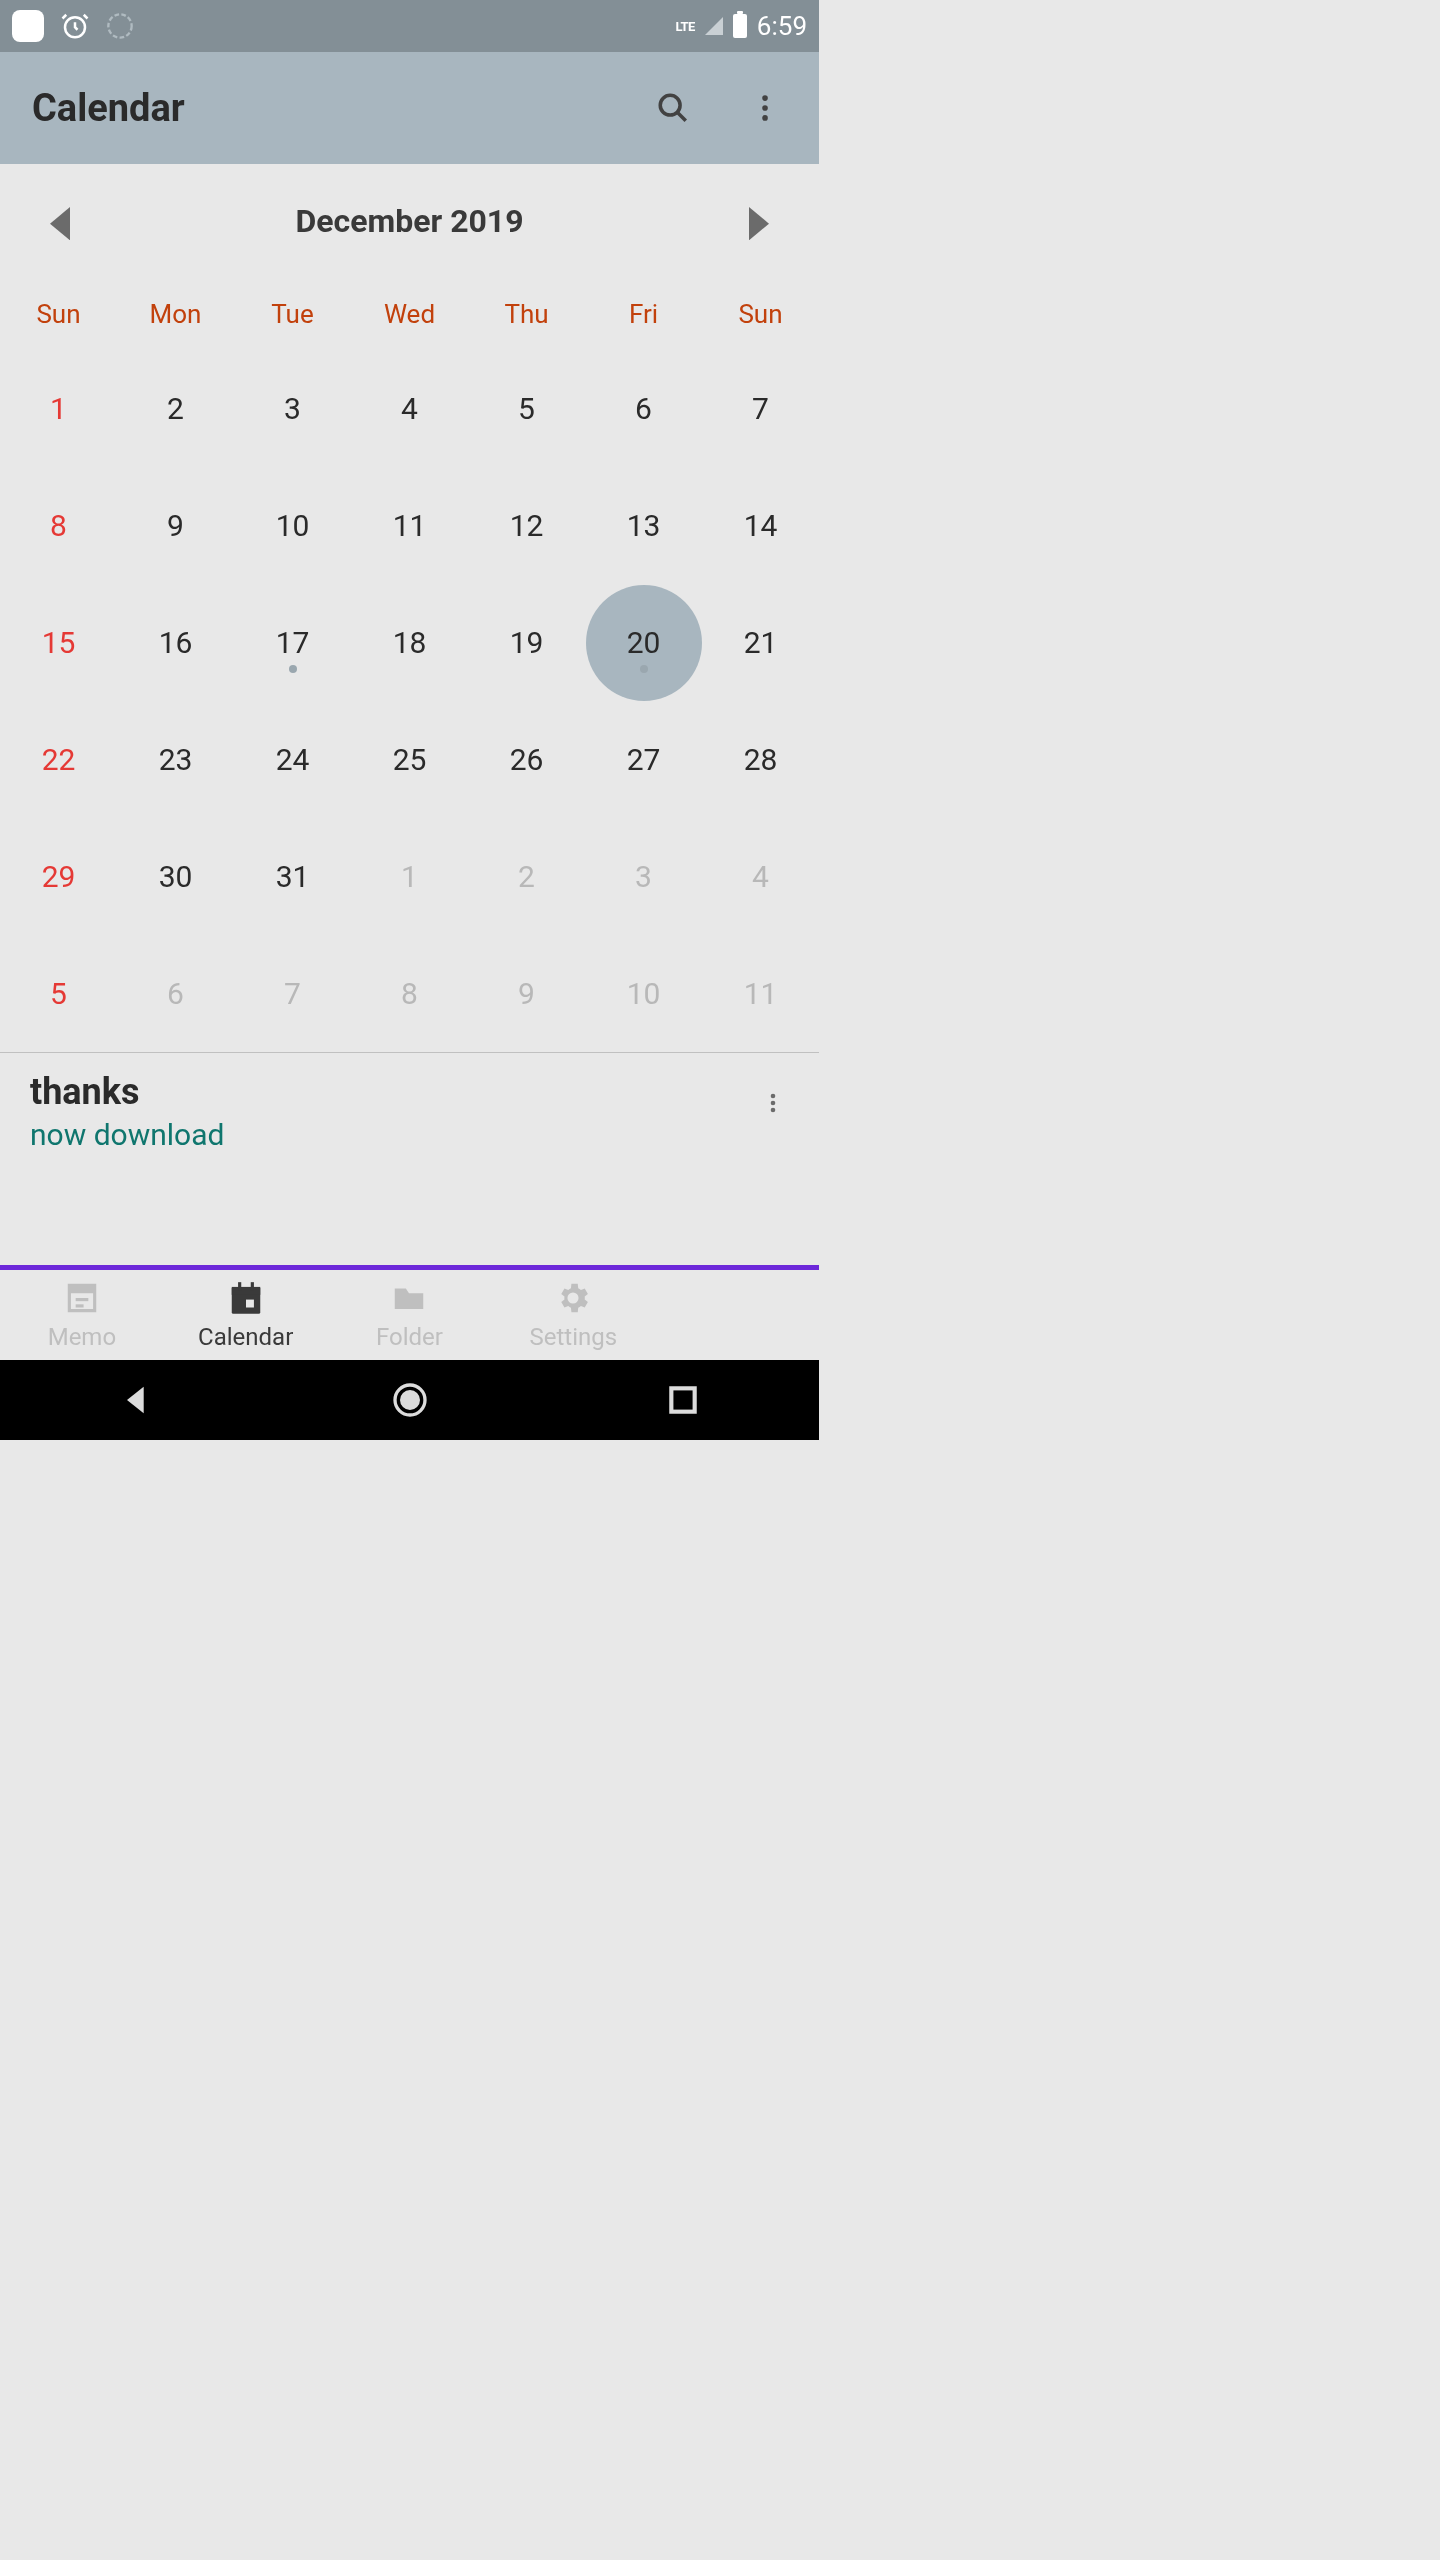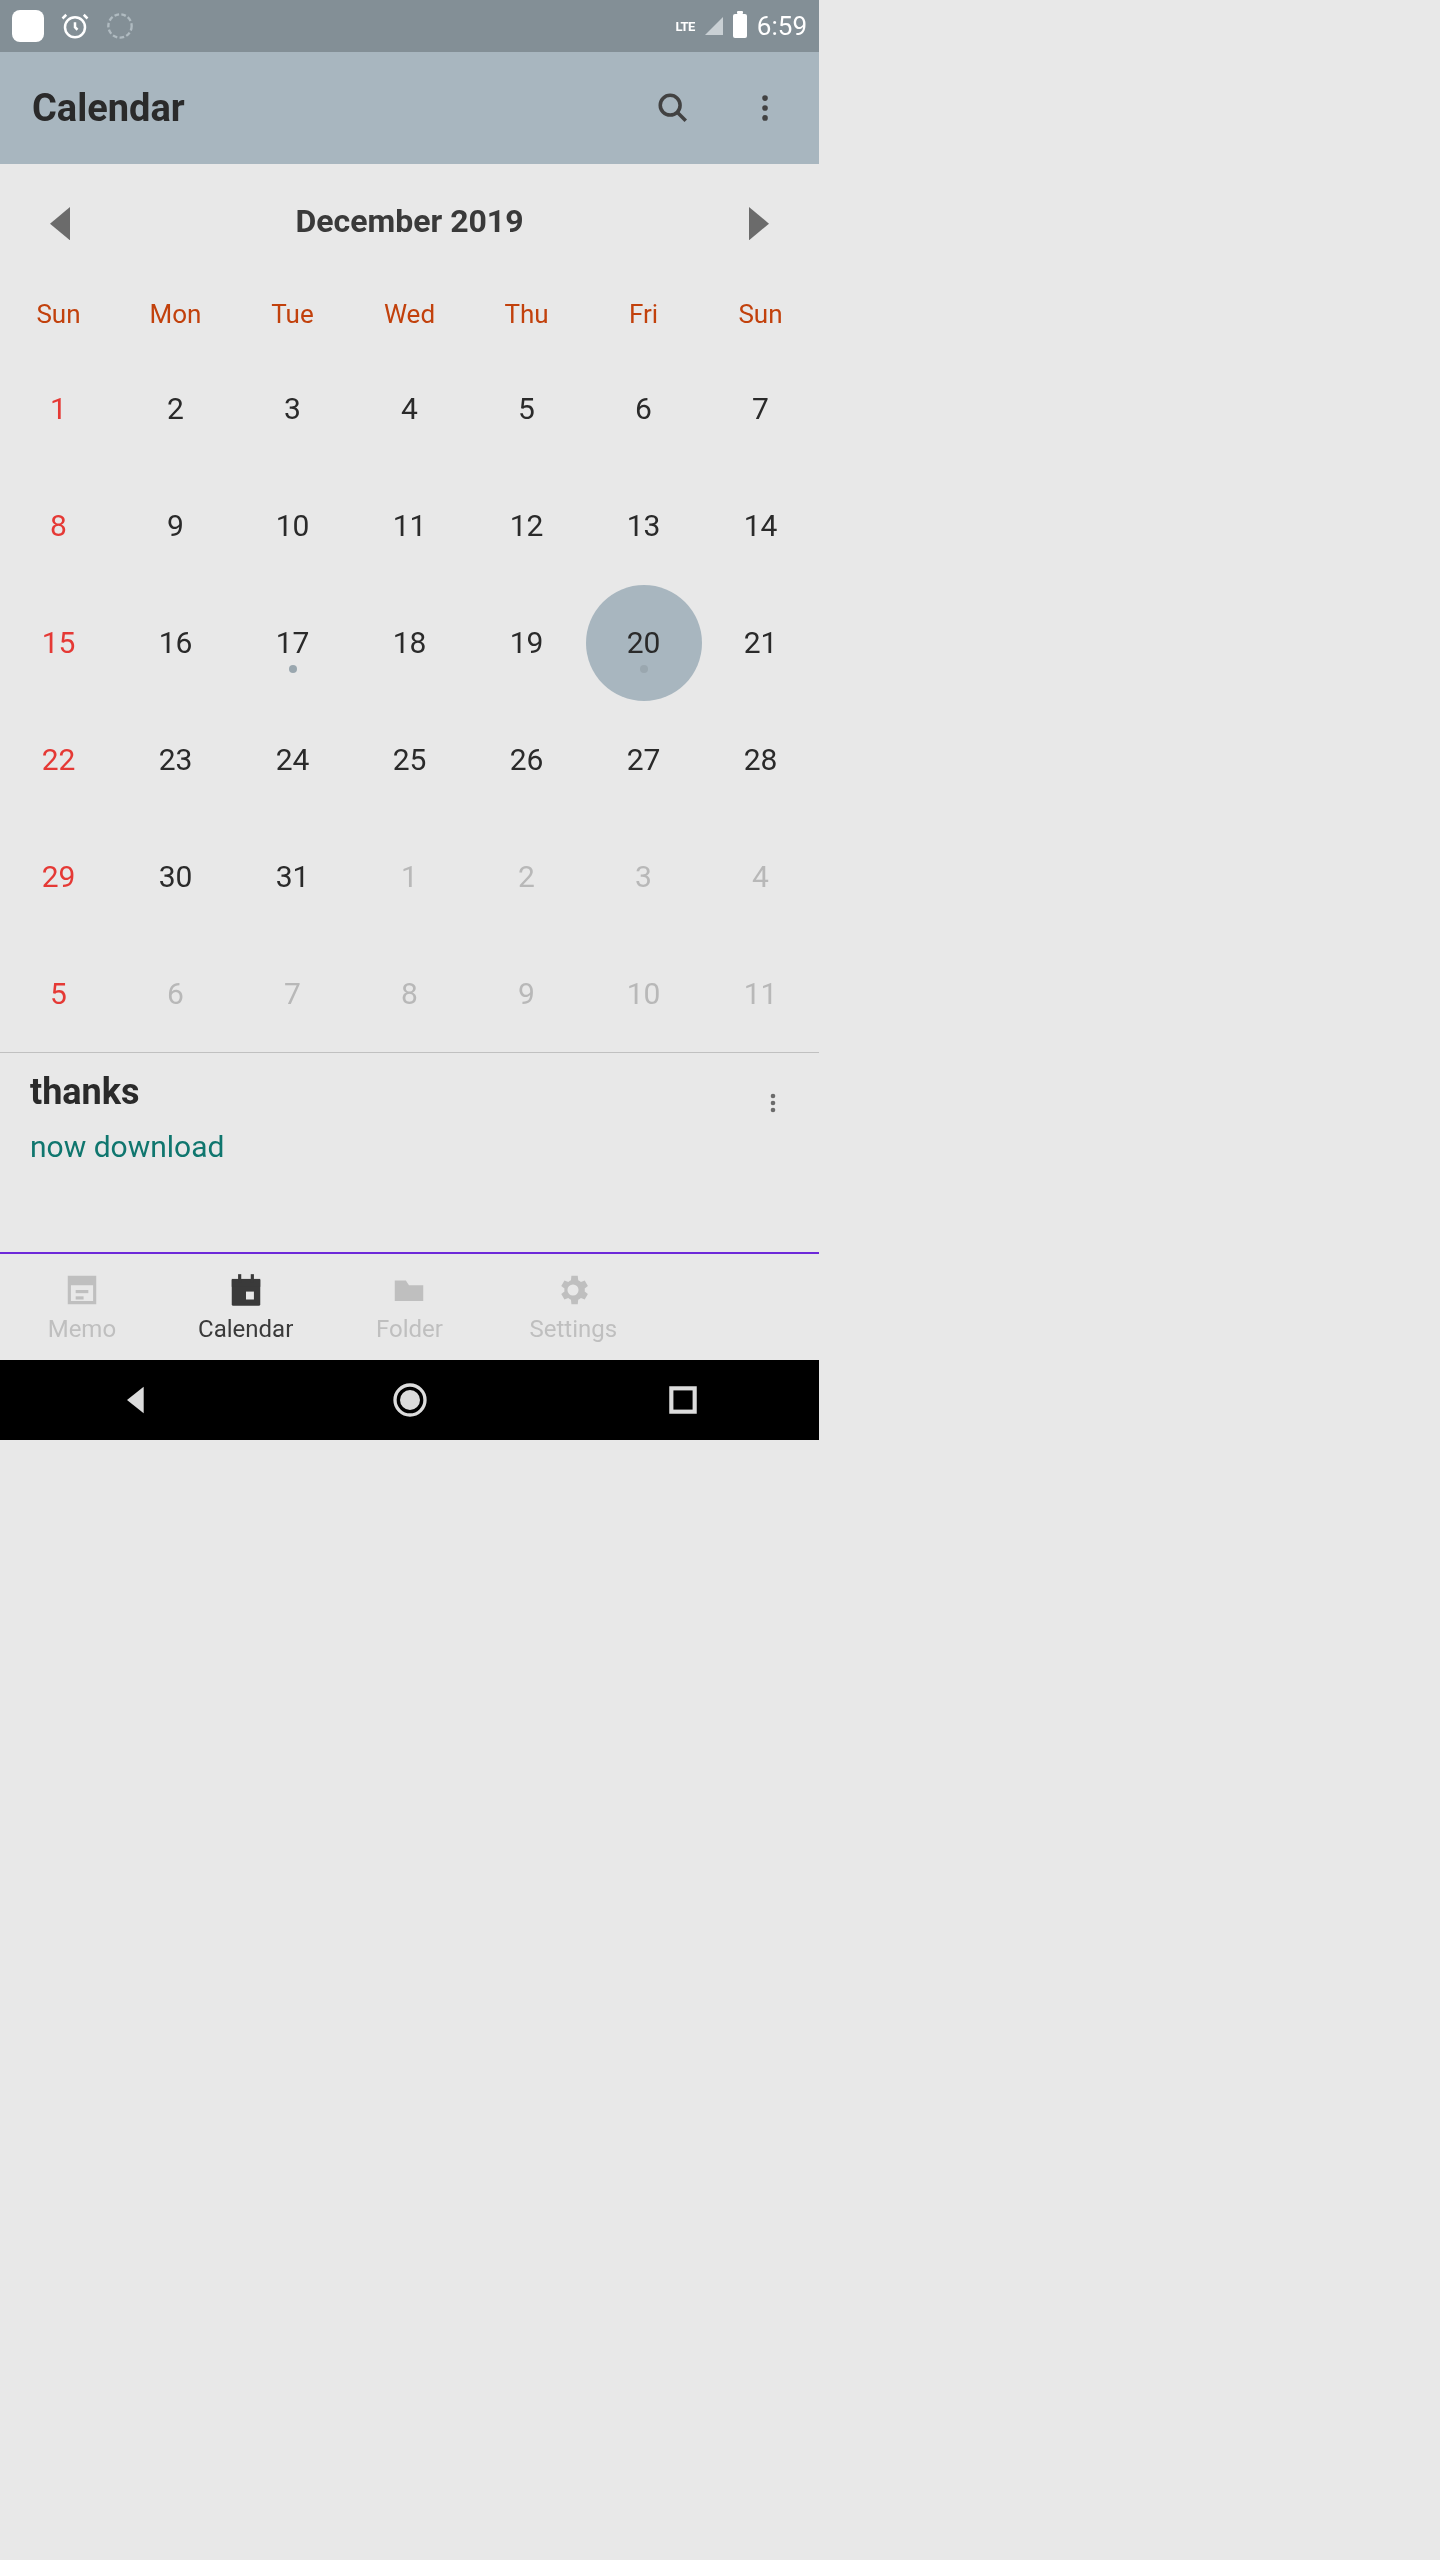--- a/index.html
+++ b/index.html
@@ -23,25 +23,25 @@
 .month-label{font-size:32px;font-weight:700;color:#3a3a3a}
 .dow-row{display:grid;grid-template-columns:repeat(7,1fr);padding:0 0px}
 .dow{text-align:center;font-size:26px;color:#c2410c;font-weight:400;height:72px;display:flex;align-items:center;justify-content:center}
 .cal-grid{display:grid;grid-template-columns:repeat(7,1fr);grid-template-rows:repeat(6,117px)}
 .day{position:relative;display:flex;align-items:center;justify-content:center;font-size:30px;color:#2a2a2a}
 .day.sun{color:#e53935}
 .day.dim{color:#b8b8b8}
 .day .dot{position:absolute;width:8px;height:8px;border-radius:50%;background:#9aa7af;bottom:28px;left:50%;transform:translateX(-50%)}
 .day.selected:before{content:"";position:absolute;width:116px;height:116px;border-radius:50%;background:#a8b6bf;z-index:-1}
 .divider{height:1px;background:#c0c0c0}
-.event{padding:18px 30px 18px 30px;display:flex;flex-direction:column;gap:16px;position:relative}
+.event{padding:18px 30px 18px 30px;display:flex;flex-direction:column;gap:4px;position:relative}
 .event-title{font-size:36px;font-weight:700;color:#2a2a2a}
 .event-sub{font-size:30px;color:#0f766e}
 .event-more{position:absolute;right:30px;top:34px;width:32px;height:32px;display:flex;align-items:center;justify-content:center;color:#6b6b6b}
-.bottom-nav{margin-top:auto;height:108px;background:#e8e8e8;border-top:2px solid #6d28d9;display:grid;grid-template-columns:repeat(5,1fr)}
+.bottom-nav{margin-top:auto;height:95px;background:#e8e8e8;border-top:5px solid #6d28d9;display:grid;grid-template-columns:repeat(5,1fr)}
 .nav-item{display:flex;flex-direction:column;align-items:center;justify-content:center;gap:6px;color:#bfbfbf;font-size:24px}
 .nav-item.active{color:#3a3a3a}
 .nav-item svg{width:38px;height:38px}
 .sys-nav{height:80px;background:#000;display:flex;align-items:center;justify-content:space-around}
 .sys-btn{width:40px;height:40px;display:flex;align-items:center;justify-content:center;color:#dcdcdc}
 </style>
 </head>
 <body>
 
 <div class="status-bar">

